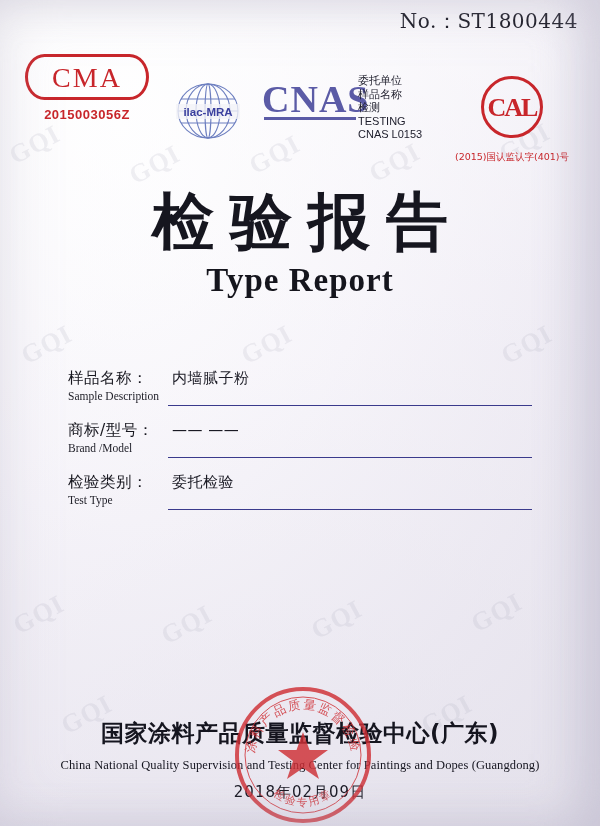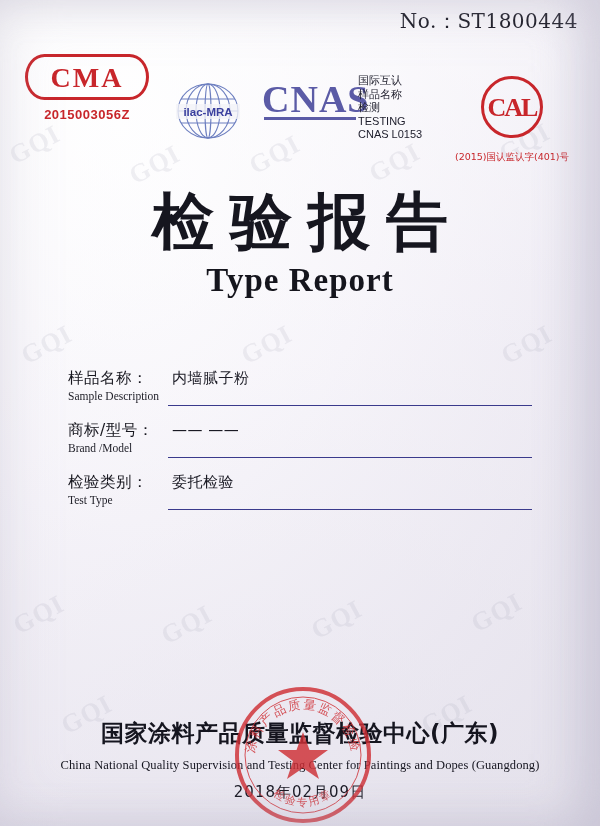--- a/index.html
+++ b/index.html
@@ -70,21 +70,21 @@
     width: 124px;
     position: relative;
     margin: 0 auto;
     box-sizing: border-box;
   }
   .cma-text {
     position: absolute;
     left: 0; right: 0; top: 4px;
     color: #c8262b;
     font-family: "Liberation Serif", serif;
-    font-weight: bold;
+    font-weight: normal;
     font-size: 28px;
     letter-spacing: 2px;
     line-height: 34px;
   }
   .cma-code {
     color: #c8262b;
     font-size: 13px;
     font-weight: bold;
     letter-spacing: 0.5px;
     margin-top: 7px;
@@ -347,21 +347,21 @@
         <text x="48" y="35.5" text-anchor="middle" font-family="Liberation Sans, sans-serif" font-size="11.5" font-weight="bold" fill="#3a3f9e">ilac-MRA</text>
       </svg>
     </div>
 
     <div class="cnas">
       <div class="cnas-text">CNAS</div>
       <div class="cnas-underline"></div>
     </div>
 
     <div class="cnas-info">
-      <div class="cn">国际互认</div>
+      <div class="cn">委托单位</div>
       <div class="cn">样品名称</div>
       <div class="cn">检测</div>
       <div>TESTING</div>
       <div>CNAS L0153</div>
     </div>
 
     <div class="cal">
       <div class="cal-circle">
         <div class="cal-letters">CAL</div>
       </div>

